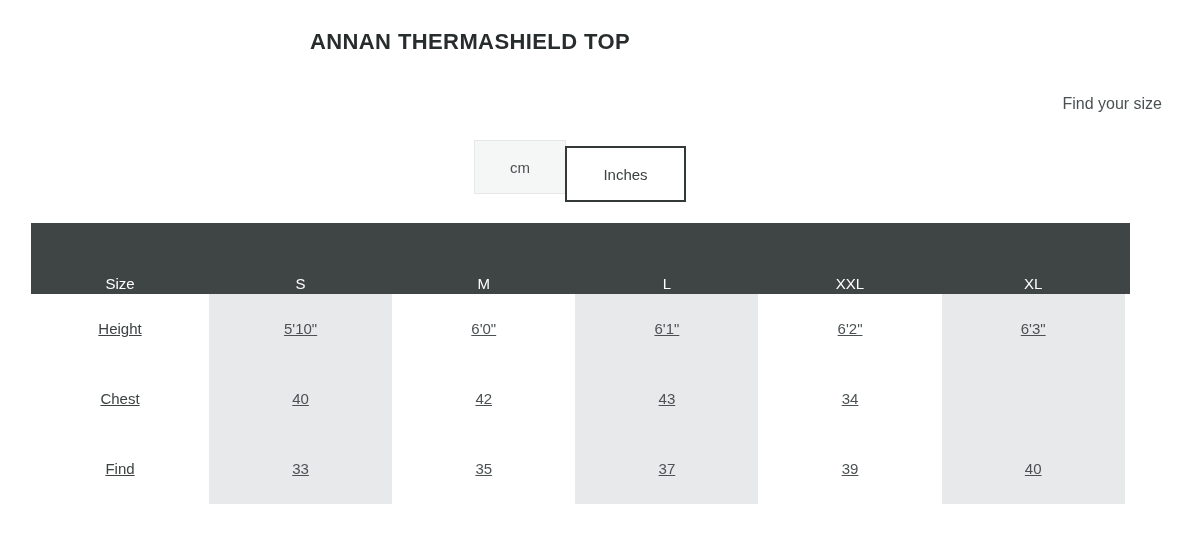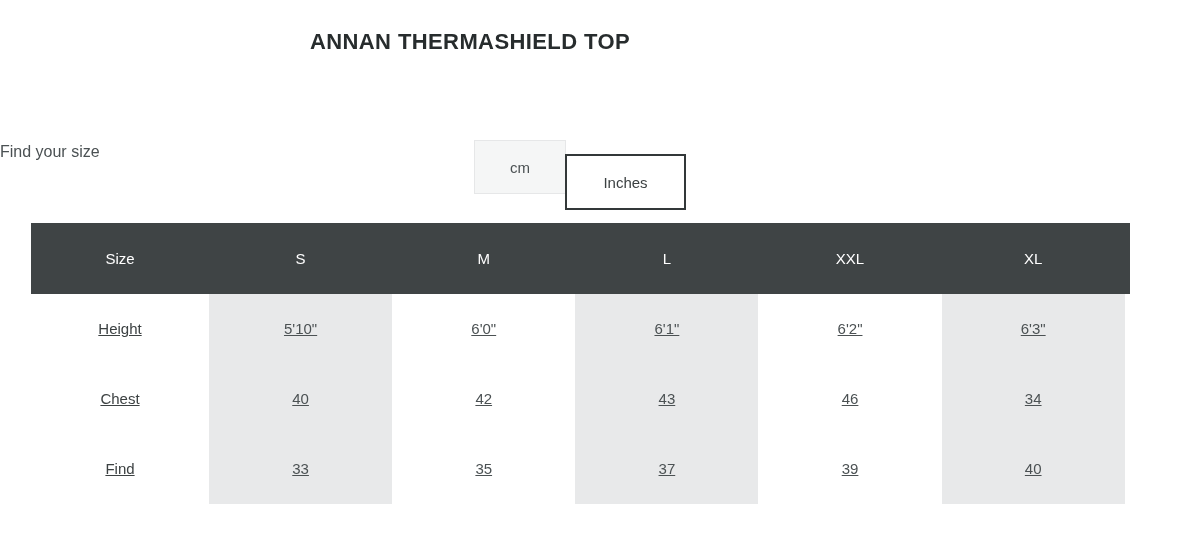--- a/index.html
+++ b/index.html
@@ -30,26 +30,25 @@
     line-height: 30px;
     white-space: nowrap;
   }
 
   
   .subtitle {
     position: absolute;
     left: 0;
     top: 93px;
     width: 1162px;
-    text-align: left;
+    text-align: right;
     font-size: 16px;
     font-weight: normal;
     color: #4b5153;
     line-height: 22px;
-    margin-top: 48px;
   }
 
   
   .unit-toggle {
     position: absolute;
     left: 474px;
     top: 138px;
     display: flex;
     align-items: flex-start;
   }
@@ -66,21 +65,21 @@
     border: 1px solid #e6e7e8;
     width: 92px;
     height: 54px;
     margin-top: 2px;
   }
   .unit-btn.active {
     background: #ffffff;
     border: 2px solid #333839;
     width: 121px;
     height: 56px;
-    margin-top: 16px;
+    margin-top: 8px;
     margin-left: -1px;
     color: #3c4142;
     z-index: 2;
   }
 
   
   .size-table {
     position: absolute;
     left: 31px;
     top: 223px;
@@ -111,21 +110,21 @@
   }
 
   .table-header {
     position: absolute;
     left: 0;
     top: 0;
     width: 1099px;
     height: 71px;
     background: #3f4445;
     display: flex;
-    align-items: center;
+    align-items: flex-end;
     z-index: 1;
   }
   .th {
     color: #ffffff;
     font-size: 15px;
     font-weight: normal;
     text-align: center;
     line-height: 20px;
   }
   .th.label-col {
@@ -205,21 +204,20 @@
         <div class="td size-col">6'1"</div>
         <div class="td size-col">6'2"</div>
         <div class="td size-col">6'3"</div>
       </div>
 
       <div class="tr">
         <div class="td label-col">Chest</div>
         <div class="td size-col">40</div>
         <div class="td size-col">42</div>
         <div class="td size-col">43</div>
-        <div class="td size-col">46</div>
         <div class="td size-col">34</div>
       </div>
 
       <div class="tr">
         <div class="td label-col">Find</div>
         <div class="td size-col">33</div>
         <div class="td size-col">35</div>
         <div class="td size-col">37</div>
         <div class="td size-col">39</div>
         <div class="td size-col">40</div>

